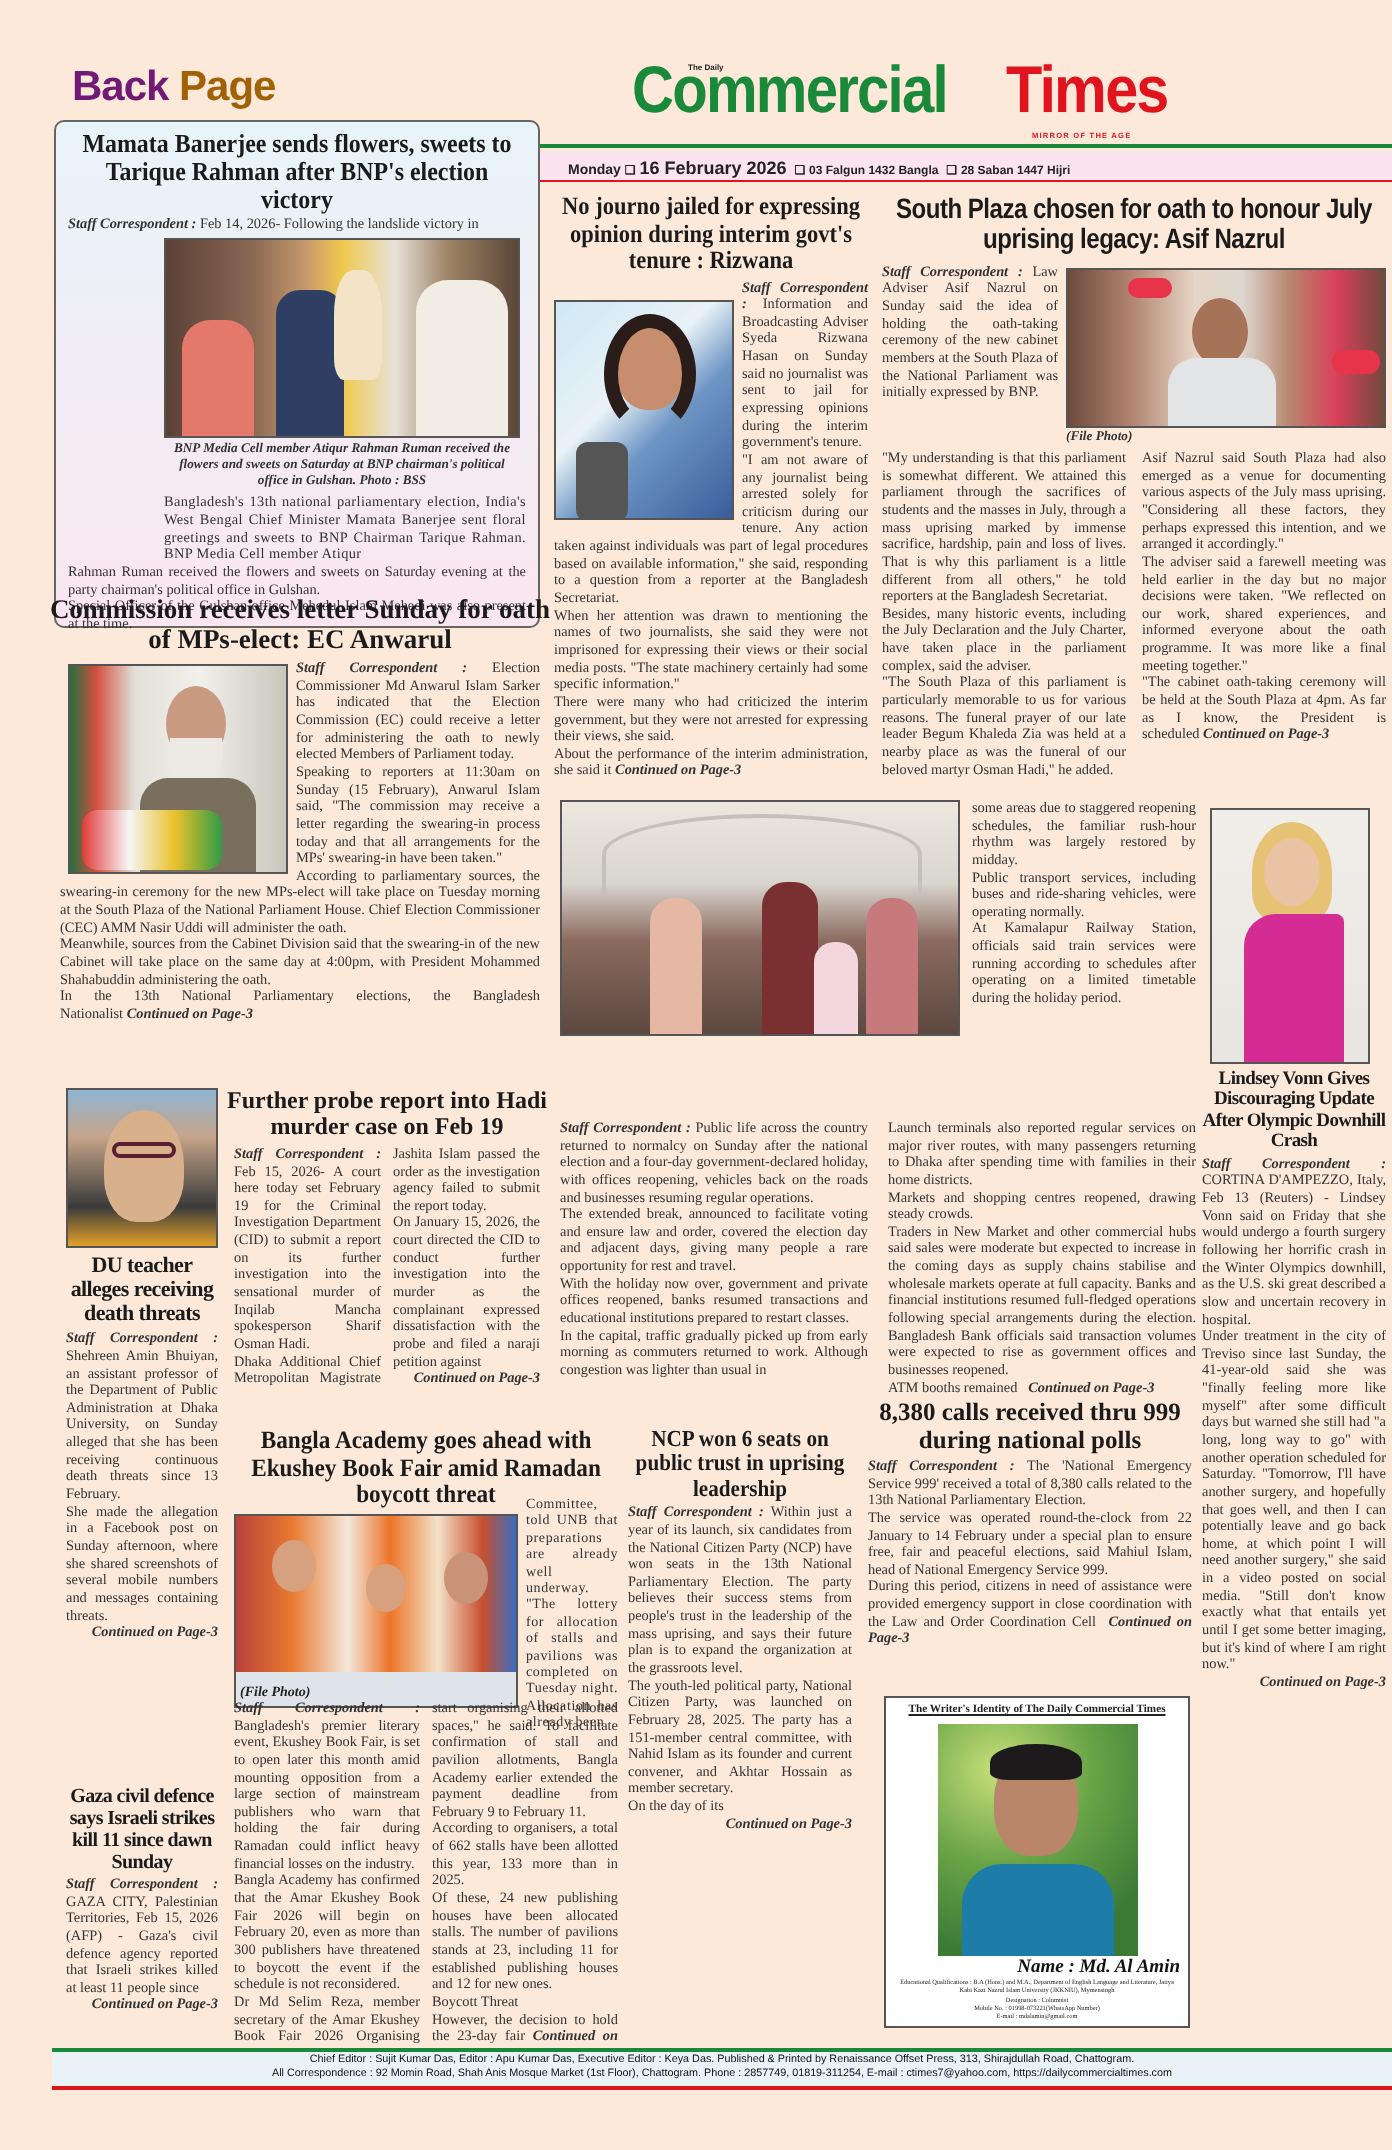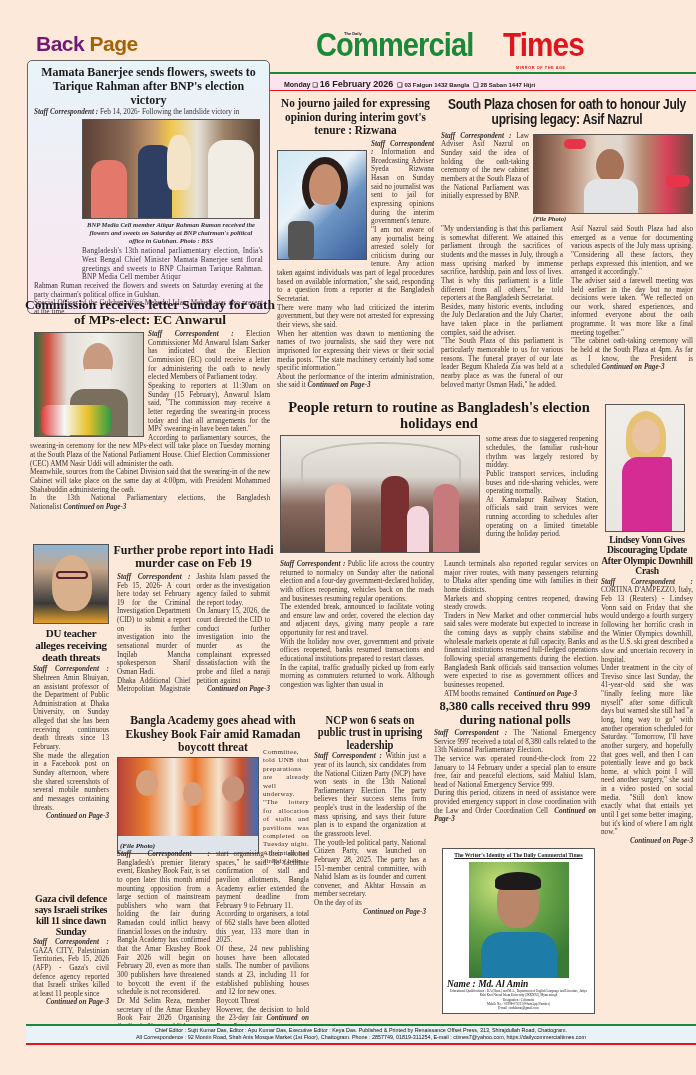--- a/index.html
+++ b/index.html
@@ -70,22 +70,22 @@
 <div class="abs" style="left:277px;top:97px;width:157px;height:300px;">
   <div class="hl" style="font-size:12.5px;transform:scaleX(0.9);margin:0 -8px 2px;">No journo jailed for expressing opinion during interim govt's tenure : Rizwana</div>
   <div class="body">
     <div class="photo float-l" style="width:90px;height:110px;margin-top:10px;background:linear-gradient(135deg,#cfe8f4 0%,#e9f2f7 40%,#6e96c4 60%,#3a5d9b 100%);">
       <div class="abs" style="left:30px;top:12px;width:34px;height:42px;background:#c68e6e;border-radius:50% 50% 45% 45%;"></div>
       <div class="abs" style="left:24px;top:6px;width:46px;height:60px;border-radius:50%;border:7px solid #2a1c18;border-bottom-color:transparent;"></div>
       <div class="abs" style="left:10px;top:70px;width:26px;height:40px;background:#555;border-radius:6px;"></div>
     </div>
     <span class="by">Staff Correspondent :</span><span> Information and Broadcasting Adviser Syeda Rizwana Hasan on Sunday said no journalist was sent to jail for expressing opinions during the interim government's tenure.</span>
     <p>"I am not aware of any journalist being arrested solely for criticism during our tenure. Any action taken against individuals was part of legal procedures based on available information," she said, responding to a question from a reporter at the Bangladesh Secretariat.</p>
+    <p>When her attention was drawn to mentioning the names of two journalists, she said they were not imprisoned for expressing their views or their social media posts. "The state machinery certainly had some specific information."</p>
     <p>There were many who had criticized the interim government, but they were not arrested for expressing their views, she said.</p>
-    <p>When her attention was drawn to mentioning the names of two journalists, she said they were not imprisoned for expressing their views or their social media posts. "The state machinery certainly had some specific information."</p>
     <p><span>About the performance of the interim administration, she said it</span>&nbsp;<span class="by">Continued on Page-3</span></p>
   </div>
 </div>
 
 <div class="abs" style="left:441px;top:97px;width:252px;height:300px;">
   <div class="hl-cond" style="font-size:14px;transform:scaleX(0.86);margin:0 -20px 4px;">South Plaza chosen for oath to honour July uprising legacy: Asif Nazrul</div>
   <div style="overflow:hidden;">
     <div class="float-r" style="width:160px;">
       <div class="photo" style="width:160px;height:80px;background:linear-gradient(90deg,#6d4a3c 0%,#b08470 20%,#e6d4c4 40%,#ded7cf 55%,#b7876e 70%,#d9405a 85%,#724a3e 100%);">
         <div class="abs" style="left:62px;top:14px;width:28px;height:34px;background:#a67258;border-radius:50%;"></div>
@@ -179,21 +179,20 @@
     <p>Bangla Academy has confirmed that the Amar Ekushey Book Fair 2026 will begin on February 20, even as more than 300 publishers have threatened to boycott the event if the schedule is not reconsidered.</p>
     <p>Dr Md Selim Reza, member secretary of the Amar Ekushey Book Fair 2026 Organising finalised. Now publishers can start organising their allotted spaces," he said. To facilitate confirmation of stall and pavilion allotments, Bangla Academy earlier extended the payment deadline from February 9 to February 11.</p>
     <p>According to organisers, a total of 662 stalls have been allotted this year, 133 more than in 2025.</p>
     <p>Of these, 24 new publishing houses have been allocated stalls. The number of pavilions stands at 23, including 11 for established publishing houses and 12 for new ones.</p>
     <p>Boycott Threat</p>
     <p><span>However, the decision to hold the 23-day fair</span>&nbsp;<span class="by">Continued on Page-3</span></p>
   </div>
 </div>
 
 <div class="abs" style="left:280px;top:400px;width:318px;height:278px;">
-  <div class="hl" style="font-size:14.5px;margin:0 0 4px;">People return to routine as Bangladesh's election holidays end</div>
   <div class="body">
     <div class="photo" style="float:left;width:200px;height:118px;margin:0 6px 2px 0;background:linear-gradient(180deg,#ece8e0 0%,#d9d5cf 35%,#8a6a5e 60%,#5d4840 100%);">
       <div class="abs" style="left:20px;top:6px;width:160px;height:40px;border-radius:50% 50% 0 0;border:2px solid #c4c0ba;border-bottom:none;"></div>
       <div class="abs" style="left:44px;top:48px;width:26px;height:70px;background:#e6b8a4;border-radius:12px 12px 0 0;"></div>
       <div class="abs" style="left:100px;top:40px;width:28px;height:78px;background:#7a3030;border-radius:12px 12px 0 0;"></div>
       <div class="abs" style="left:126px;top:70px;width:22px;height:48px;background:#f4d6de;border-radius:10px 10px 0 0;"></div>
       <div class="abs" style="left:152px;top:48px;width:26px;height:70px;background:#c77a7c;border-radius:12px 12px 0 0;"></div>
     </div>
     <p style="float:right;width:0;"></p>
 
@@ -248,21 +247,21 @@
   </div>
 </div>
 
 <div class="abs" style="left:442px;top:848px;width:153px;height:166px;border:1.5px solid #555;background:#fff;padding:3px 4px;">
   <div style="font-family:'Liberation Serif',serif;font-size:5.6px;font-weight:bold;text-decoration:underline;text-align:center;white-space:nowrap;color:#222;">The Writer's Identity of The Daily Commercial Times</div>
   <div class="photo" style="width:100px;height:116px;margin:4px auto 1px;border:none;background:radial-gradient(circle at 30% 20%,#c8e07a 0%,#6aa448 40%,#3a7a35 80%);">
     <div class="abs" style="left:28px;top:14px;width:42px;height:52px;background:#b98669;border-radius:45% 45% 42% 42%;"></div>
     <div class="abs" style="left:26px;top:10px;width:46px;height:18px;background:#1d1a1c;border-radius:50% 50% 20% 20%;"></div>
     <div class="abs" style="left:12px;top:70px;width:76px;height:46px;background:#1e7ca8;border-radius:20px 20px 0 0;"></div>
   </div>
-  <div style="font-family:'Liberation Serif',serif;font-style:italic;font-weight:bold;font-size:9.5px;text-align:left;color:#111;">Name : Md. Al Amin</div>
+  <div style="font-family:'Liberation Serif',serif;font-style:italic;font-weight:bold;font-size:9.5px;text-align:right;color:#111;">Name : Md. Al Amin</div>
   <div style="font-family:'Liberation Serif',serif;font-size:3.2px;line-height:1.25;text-align:center;color:#222;">Educational Qualifications : B.A (Hons.) and M.A., Department of English Language and Literature, Jatiya Kabi Kazi Nazrul Islam University (JKKNIU), Mymensingh</div>
   <div style="font-family:'Liberation Serif',serif;font-size:3.2px;text-align:center;color:#222;margin-top:1px;">Designation : Columnist</div>
   <div style="font-family:'Liberation Serif',serif;font-size:3.2px;text-align:center;color:#222;">Mobile No. : 01998-073221(WhatsApp Number)</div>
   <div style="font-family:'Liberation Serif',serif;font-size:3.2px;text-align:center;color:#222;">E-mail : mdalamin@gmail.com</div>
 </div>
 
 <div class="abs" style="left:26px;top:1024px;width:670px;height:2px;background:#1a8a3a;"></div>
 <div class="abs" style="left:26px;top:1026px;width:670px;height:17px;background:#e9f3f7;font-family:'Liberation Sans',sans-serif;font-size:5.4px;line-height:1.35;color:#111;text-align:center;padding-top:1px;">
   <div>Chief Editor : Sujit Kumar Das, Editor : Apu Kumar Das, Executive Editor : Keya Das. Published &amp; Printed by Renaissance Offset Press, 313, Shirajdullah Road, Chattogram.</div>
   <div>All Correspondence : 92 Momin Road, Shah Anis Mosque Market (1st Floor), Chattogram. Phone : 2857749, 01819-311254, E-mail : ctimes7@yahoo.com, https://dailycommercialtimes.com</div>

